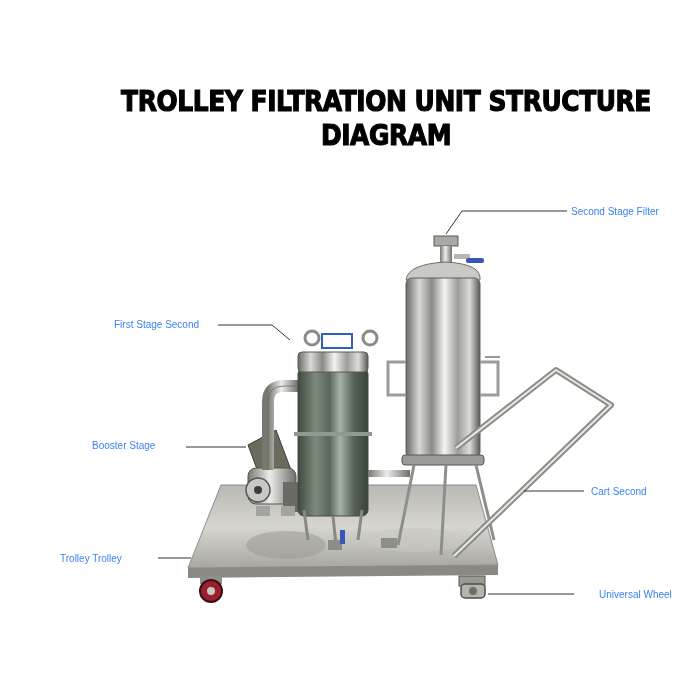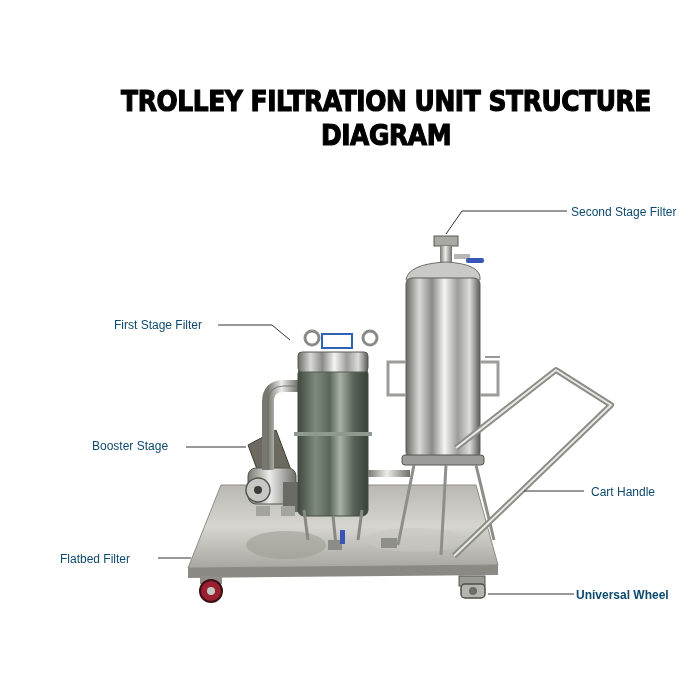--- a/index.html
+++ b/index.html
@@ -18,22 +18,22 @@
     font-weight: bold;
     font-size: 29px;
     letter-spacing: -0.5px;
     color: #000;
     transform: scaleX(0.86);
     transform-origin: 50% 50%;
     -webkit-text-stroke: 1.2px #000;
   }
   .label {
     position: absolute;
-    font-size: 12px;
-    color: #0c4a6e;
+    font-size: 10px;
+    color: #3b82f6;
     white-space: nowrap;
     line-height: 16px;
   }
   svg.art { position: absolute; left: 0; top: 0; }
 </style>
 </head>
 <body>
 
 <div id="stage">
 
@@ -141,19 +141,19 @@
       <path d="M182,325 L236,325 L254,340"></path>
       <path d="M464,357 L449,357"></path>
       <path d="M150,447 L210,447"></path>
       <path d="M548,491 L488,491"></path>
       <path d="M122,558 L155,558"></path>
       <path d="M538,594 L452,594"></path>
     </g>
   </svg>
 
   <div class="label" style="left:535px; top:204px;">Second Stage Filter</div>
-  <div class="label" style="left:78px; top:317px;">First Stage Filter</div>
+  <div class="label" style="left:78px; top:317px;">First Stage Second</div>
   <div class="label" style="left:56px; top:438px;">Booster Stage</div>
-  <div class="label" style="left:555px; top:484px;">Cart Handle</div>
-  <div class="label" style="left:24px; top:551px;">Flatbed Filter</div>
-  <div class="label" style="left:540px; top:587px;font-weight:bold;">Universal Wheel</div>
+  <div class="label" style="left:555px; top:484px;">Cart Second</div>
+  <div class="label" style="left:24px; top:551px;">Trolley Trolley</div>
+  <div class="label" style="left:563px; top:587px;">Universal Wheel</div>
 
 </div>
 
 </body></html>

